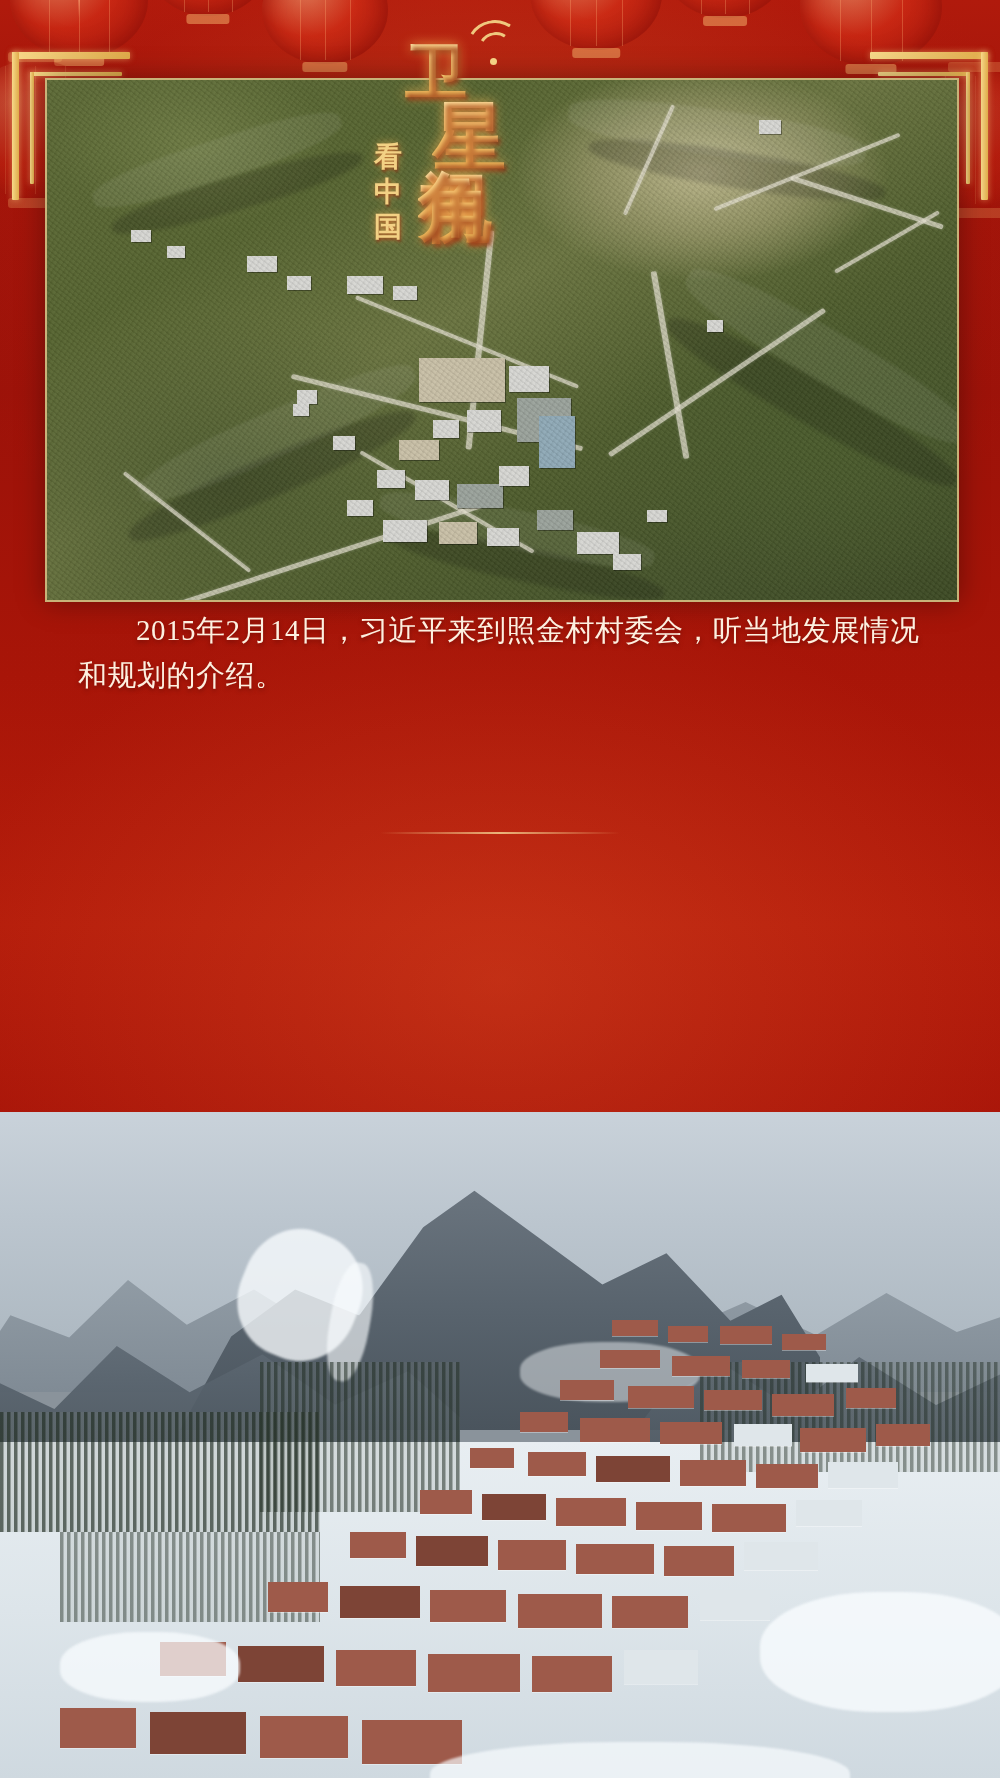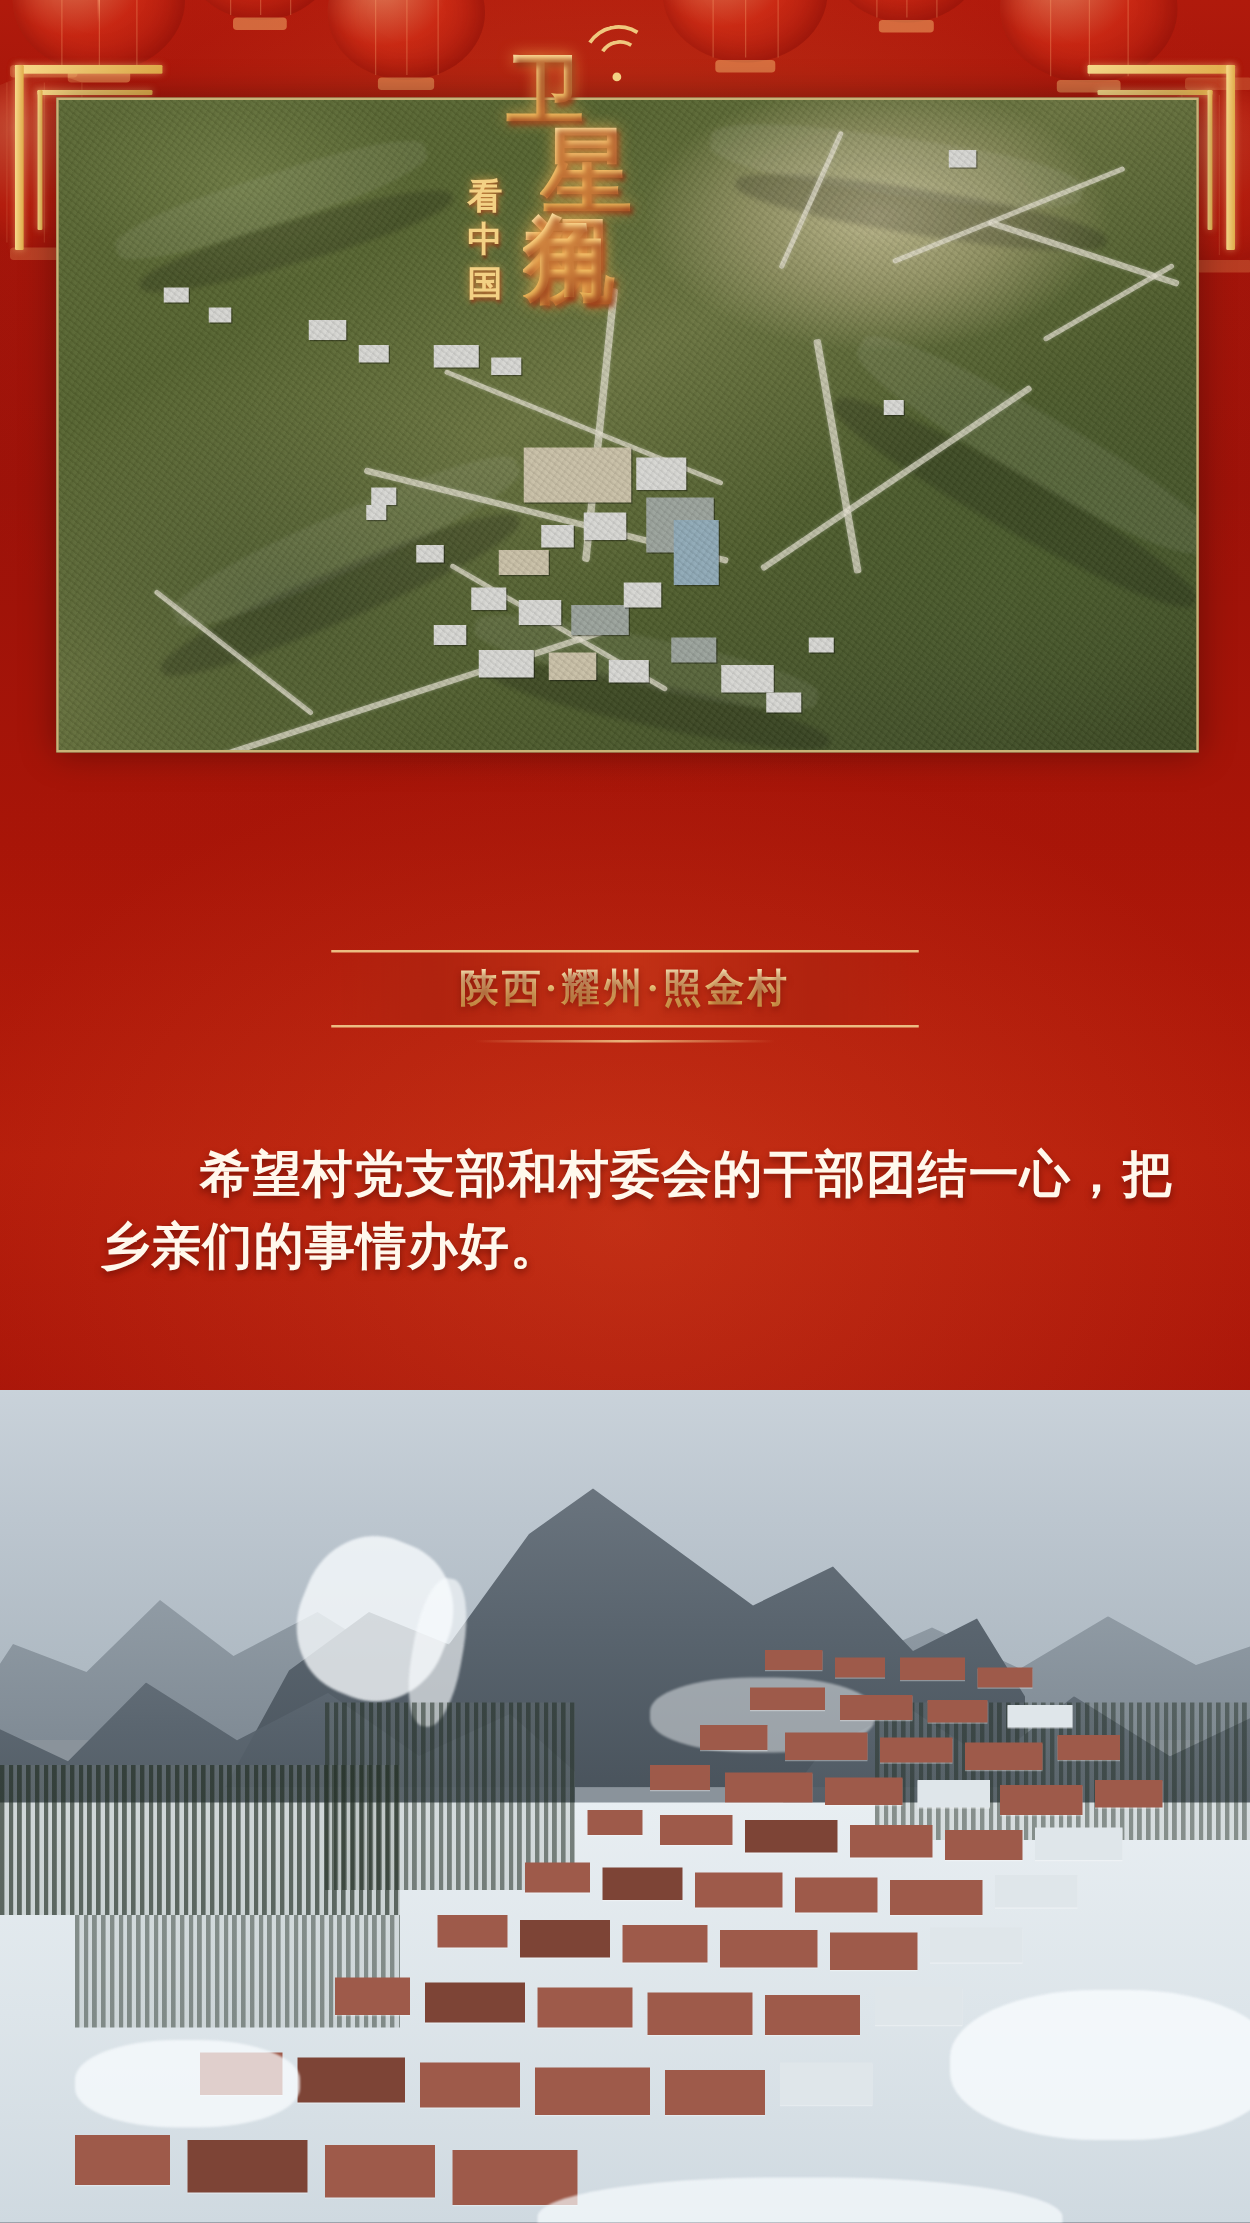--- a/index.html
+++ b/index.html
@@ -484,27 +484,24 @@
     <div class="t-big t-c3">视</div>
     <div class="t-big" style="left:30px; top:218px; font-size:0px;">角</div>
 
     <div class="t-small t-s1">看</div>
     <div class="t-small t-s2">中</div>
     <div class="t-small t-s3">国</div>
   </div>
 
   <div class="t-big" style="position:absolute; left:418px; top:158px; font-size:74px;">角</div>
 
-
-  <div class="plaque">
-    <span class="plaque-text">陕西·耀州·照金村</span>
-  </div>
+  <div class="caption">2015年2月14日，习近平来到照金村村委会，听当地发展情况和规划的介绍。</div>
+
   <div class="flourish" style="top:832px;"></div>
 
-  <div class="quote-body">希望村党支部和村委会的干部团结一心，把乡亲们的事情办好。</div>
 
   <div class="firework">
     <div class="fw-ray" style="transform:rotate(-48deg)"></div>
     <div class="fw-ray" style="transform:rotate(-38deg)"></div>
     <div class="fw-ray" style="transform:rotate(-28deg)"></div>
     <div class="fw-ray" style="transform:rotate(-18deg)"></div>
     <div class="fw-ray" style="transform:rotate(-8deg)"></div>
     <div class="fw-ray" style="transform:rotate(2deg)"></div>
     <div class="fw-ray" style="transform:rotate(12deg)"></div>
     <div class="fw-ray" style="transform:rotate(22deg)"></div>

